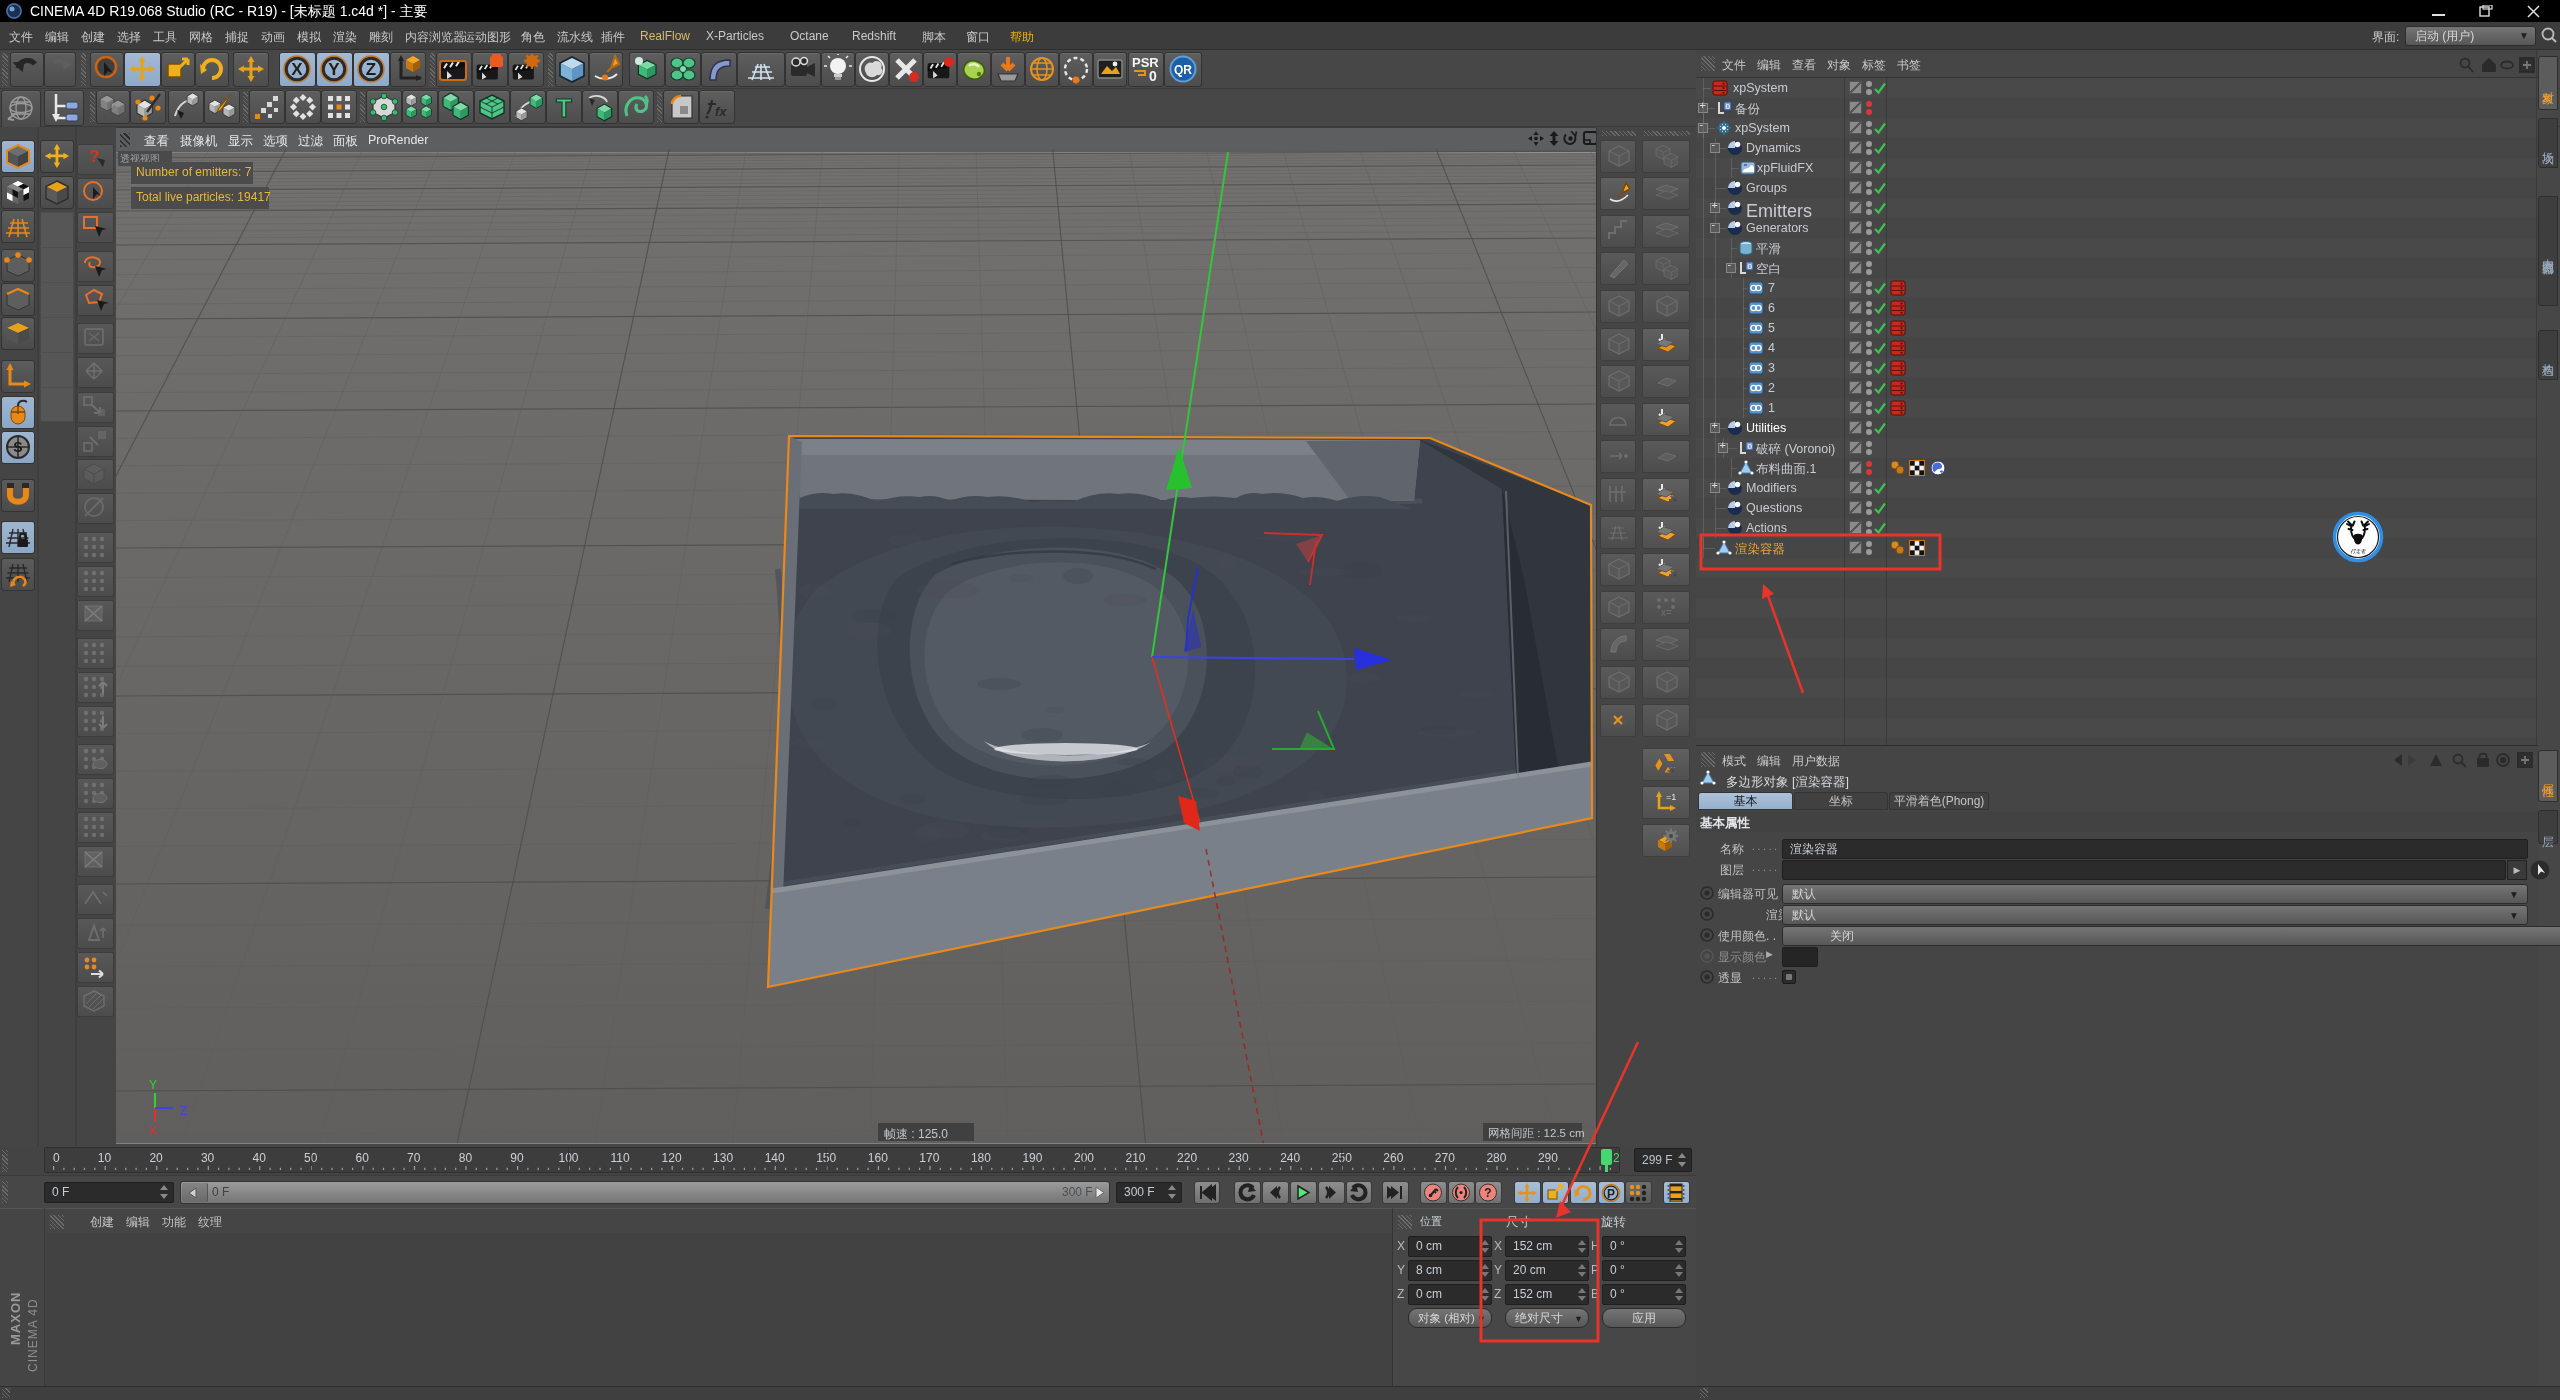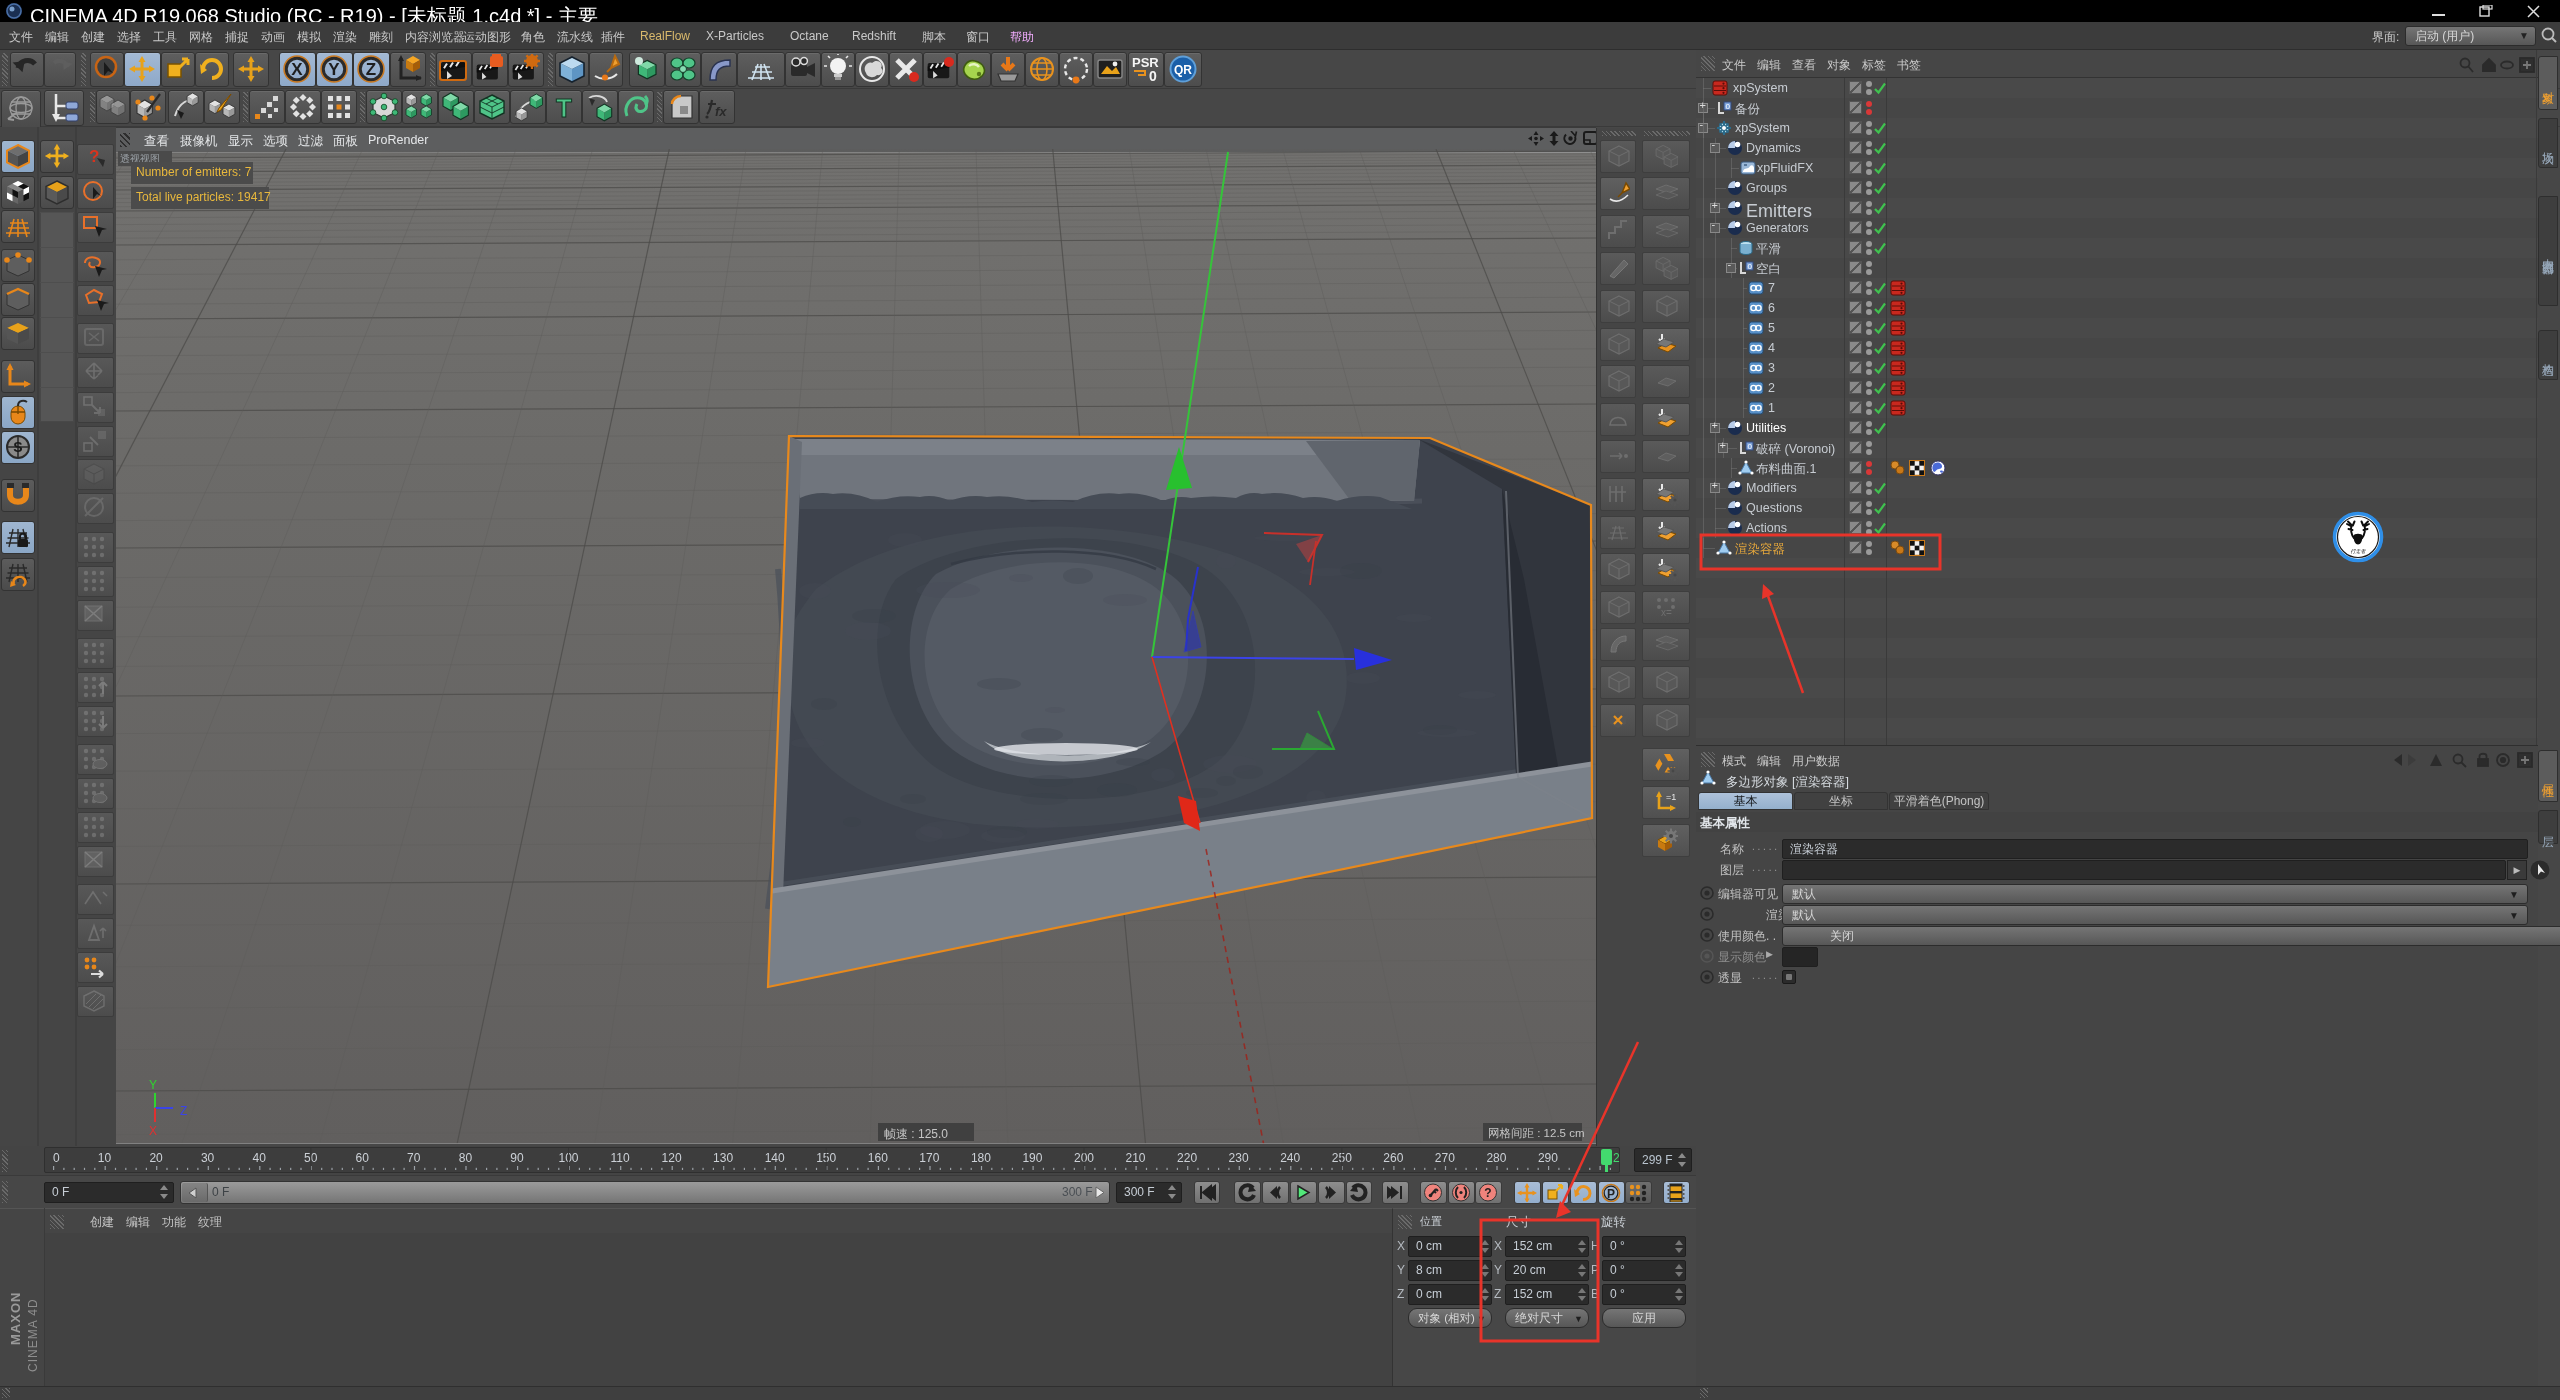--- a/index.html
+++ b/index.html
@@ -13,21 +13,21 @@
 .hatch{position:absolute;background:repeating-linear-gradient(45deg,#6a6a6a 0 1px,transparent 1px 3px);}
 .vtab{position:absolute;width:20px;color:#97a8ba;background:#3e3e3e;border:1px solid #2e2e2e;border-radius:3px 0 0 3px;writing-mode:vertical-lr;text-align:center;font-size:12px;letter-spacing:1px;}
 </style></head><body>
 <div id="root">
 <div class="abs" style="left:0px;top:0px;width:2560px;height:22px;background:#000;"></div>
     <svg class="abs" style="left:5px;top:2px;" width="18" height="18" viewBox="0 0 18 18">
       <circle cx="9" cy="9" r="8" fill="#1a2f52"></circle>
       <circle cx="9" cy="9" r="7" fill="none" stroke="#4a6fa5" stroke-width="1.5"></circle>
       <circle cx="7" cy="7" r="2.5" fill="#7aa0cc"></circle>
     </svg>
-    <div class="t" style="left:30px;top:3px;font-size:20px;color:#fff;">CINEMA 4D R19.068 Studio (RC - R19) - [未标题 1.c4d *] - 主要</div>
+    <div class="t" style="left:30px;top:3px;font-size:14px;color:#fff;">CINEMA 4D R19.068 Studio (RC - R19) - [未标题 1.c4d *] - 主要</div>
     <svg class="abs" style="left:2428px;top:5px;" width="120" height="14" viewBox="0 0 120 14">
       <rect x="4" y="9" width="13" height="2" fill="#ddd"></rect>
       <rect x="52" y="2" width="9" height="9" fill="none" stroke="#ddd" stroke-width="1.4"></rect>
       <rect x="55" y="0" width="9" height="4" fill="none" stroke="#ddd" stroke-width="1.2"></rect>
       <path d="M100 1 L111 12 M111 1 L100 12" stroke="#ddd" stroke-width="1.5"></path>
     </svg>
     <div class="abs" style="left:0px;top:22px;width:2560px;height:28px;background:#3c3c3c;border-bottom:1px solid #2e2e2e;"></div>
     <div class="t" style="left:9px;top:29px;font-size:12px;color:#c9c9c9;">文件</div>
     <div class="t" style="left:45px;top:29px;font-size:12px;color:#c9c9c9;">编辑</div>
     <div class="t" style="left:81px;top:29px;font-size:12px;color:#c9c9c9;">创建</div>
@@ -43,21 +43,21 @@
     <div class="t" style="left:463px;top:29px;font-size:12px;color:#c9c9c9;">运动图形</div>
     <div class="t" style="left:521px;top:29px;font-size:12px;color:#c9c9c9;">角色</div>
     <div class="t" style="left:557px;top:29px;font-size:12px;color:#c9c9c9;">流水线</div>
     <div class="t" style="left:601px;top:29px;font-size:12px;color:#c9c9c9;">插件</div>
     <div class="t" style="left:640px;top:29px;font-size:12px;color:#d9b96c;">RealFlow</div>
     <div class="t" style="left:706px;top:29px;font-size:12px;color:#c9c9c9;">X-Particles</div>
     <div class="t" style="left:790px;top:29px;font-size:12px;color:#c9c9c9;">Octane</div>
     <div class="t" style="left:852px;top:29px;font-size:12px;color:#c9c9c9;">Redshift</div>
     <div class="t" style="left:922px;top:29px;font-size:12px;color:#c9c9c9;">脚本</div>
     <div class="t" style="left:966px;top:29px;font-size:12px;color:#c9c9c9;">窗口</div>
-    <div class="t" style="left:1010px;top:29px;font-size:12px;color:#f0abfc;">帮助</div>
+    <div class="t" style="left:1010px;top:29px;font-size:12px;color:#eab308;">帮助</div>
     <div class="t" style="left:2372px;top:29px;font-size:12px;color:#c9c9c9;">界面:</div>
     <div class="drop" style="left:2405px;top:26px;width:131px;height:20px;line-height:18px;">启动 (用户)<span style="position:absolute;right:6px;top:0;color:#222;font-size:10px;">▼</span></div>
     <svg class="abs" style="left:2540px;top:26px;" width="18" height="18" viewBox="0 0 18 18">
       <circle cx="8" cy="8" r="5.5" fill="none" stroke="#bbb" stroke-width="1.8"></circle>
       <path d="M12 12 L16 16" stroke="#bbb" stroke-width="2"></path>
     </svg>
     <div class="abs" style="left:0px;top:50px;width:2560px;height:39px;background:#474747;border-bottom:1px solid #3a3a3a;"></div>
     <div class="hatch" style="left:2px;top:53px;width:6px;height:33px;"></div>
     <div class="btn" style="left:10px;top:52px;width:34px;height:35px;"></div>
     <svg class="abs" style="left:12px;top:54px;" width="30" height="30" viewBox="0 0 30 30">

